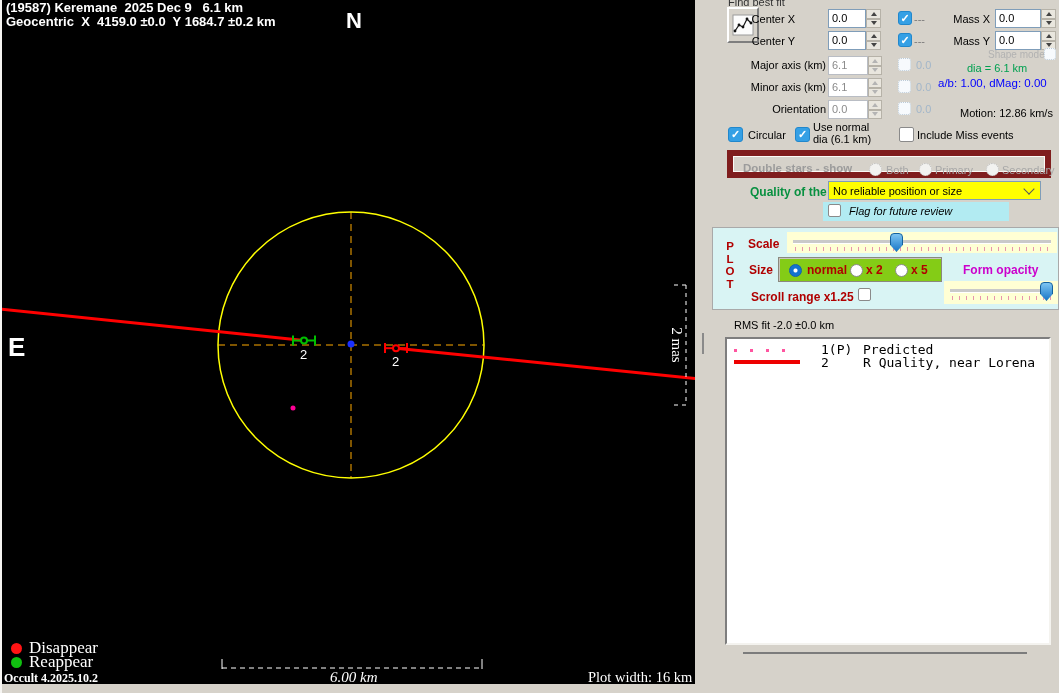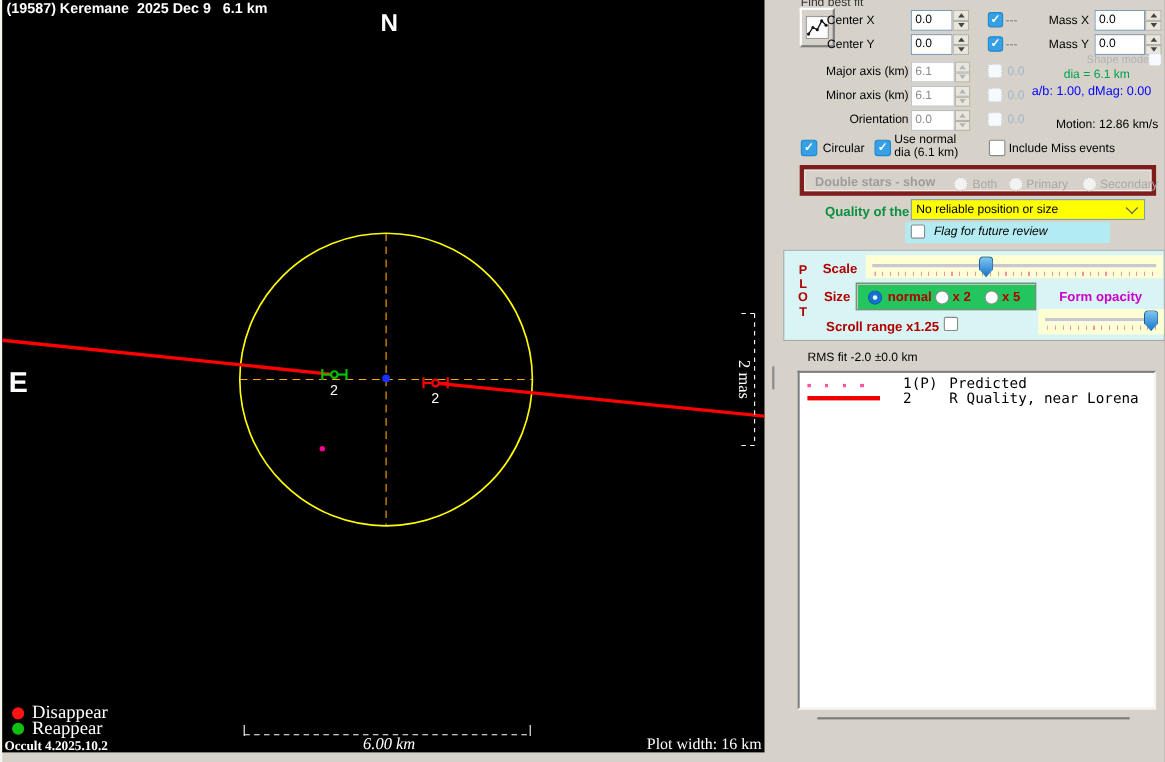--- a/index.html
+++ b/index.html
@@ -31,34 +31,34 @@
   .spin.dis .arr-up{border-bottom-color:#b4b4b4;} .spin.dis .arr-dn{border-top-color:#b4b4b4;}
   .cbx{position:absolute;box-sizing:border-box;width:14px;height:14px;}
   .cbx.on{background:#35a0e5;border:1px solid #2187cc;border-radius:3px;color:#fff;font-size:11px;
       line-height:12px;text-align:center;font-weight:bold;}
   .cbx.off{background:#fff;border:1px solid #8a8a8a;border-radius:2px;}
   .cbx.disb{background:#f7fafd;border:1px dotted #bccbd8;border-radius:3px;}
   .radio{position:absolute;box-sizing:border-box;width:13px;height:13px;border-radius:50%;
       background:#fff;border:1px solid #8a8a8a;}
   .radio.sel{border:1px solid #125fae;background:radial-gradient(circle,#fff 0 1.5px,#1273cf 2.5px);}
   .radio.disb{border:1px dotted #b8b8b8;background:#f2f2f0;}
-  .groupbox{position:absolute;box-sizing:border-box;border:4px solid #7f1d1d;box-shadow:inset 0 0 0 1px #fbfaf6;}
+  .groupbox{position:absolute;box-sizing:border-box;border:6px solid #7f1d1d;box-shadow:inset 0 0 0 1px #fbfaf6;}
   .dd{position:absolute;box-sizing:border-box;background:#ffff00;border:1px solid #7f9db9;display:flex;align-items:center;}
   .dd-text{padding-left:4px;flex:1;font-size:11px;}
   .chev{width:7px;height:7px;border-right:1.6px solid #5a5a5a;border-bottom:1.6px solid #5a5a5a;
       transform:rotate(45deg);margin-right:7px;margin-top:-4px;}
   .cyanpanel{position:absolute;box-sizing:border-box;background:#d9f4f4;border:1px solid #a9a9a9;}
   .redlbl{position:absolute;color:#b00000;font-weight:bold;font-size:12px;white-space:nowrap;}
   .slider{position:absolute;background:#ffffd4;}
   .track{position:absolute;left:6px;right:6px;top:8px;height:3px;background:#c9c9c9;box-shadow:0 1px 0 #fff;}
   .ticks{position:absolute;left:8px;right:6px;top:15px;height:4px;
       background:repeating-linear-gradient(90deg,#e894ac 0 1px,transparent 1px 7px);}
   .thumb{position:absolute;top:1px;width:11px;height:17px;background:linear-gradient(#7ec5f2,#1b78c8);
       border:1px solid #14619f;border-radius:4px 4px 0 0;clip-path:polygon(0 0,100% 0,100% 62%,50% 100%,0 62%);}
-  .sizebox{position:absolute;box-sizing:border-box;background:#22c55e;border:1px solid #8a887e;
+  .sizebox{position:absolute;box-sizing:border-box;background:#84cc16;border:1px solid #8a887e;
       box-shadow:inset 1px 1px 0 #c9c6bd;display:flex;align-items:center;}
   .listbox{position:absolute;box-sizing:border-box;background:#fff;
       border-top:2px solid #7e7e7e;border-left:2px solid #7e7e7e;border-bottom:2px solid #f4f3ef;border-right:2px solid #f4f3ef;}
   .mono{font-family:"DejaVu Sans Mono",monospace;font-size:13px;line-height:13px;}
   .btn3d{position:absolute;box-sizing:border-box;background:#d6d2ca;
       border-top:2px solid #fff;border-left:2px solid #fff;border-bottom:2px solid #7e7e7e;border-right:2px solid #7e7e7e;
       display:flex;align-items:center;justify-content:center;}
   .vletters{position:absolute;color:#b00000;font-weight:bold;font-size:11.5px;line-height:12.5px;text-align:center;width:10px;}
 </style>
 </head>
@@ -105,21 +105,21 @@
     </g>
     <text x="670" y="345" transform="rotate(90 670 345)" text-anchor="middle" fill="#fff" font-size="15" font-family="Liberation Serif, serif">2 mas</text>
 
     <g stroke="#fff" stroke-width="1">
       <line x1="220" y1="668" x2="480" y2="668" stroke-dasharray="5 4"></line>
       <line x1="220" y1="659" x2="220" y2="669"></line>
       <line x1="480" y1="659" x2="480" y2="669"></line>
     </g>
   </svg>
 
-  <div class="plot-title"><span>(19587) Keremane  2025 Dec 9   6.1 km</span><br></div>
+  <div class="plot-title"><span>(19587) Keremane  2025 Dec 9   6.1 km</span><br><span>Geocentric  X  4159.0 ±0.0  Y 1684.7 ±0.2 km</span></div>
   <div class="dir-label" style="left:344px;top:8px;font-size:22px;">N</div>
   <div class="dir-label" style="left:6px;top:332px;font-size:26px;">E</div>
 
   <div class="legend-row" style="left:9px;top:641px;">
     <span class="legend-dot" style="background:#ff1414;"></span>
     <span>Disappear</span>
   </div>
   <div class="legend-row" style="left:9px;top:655px;">
     <span class="legend-dot" style="background:#10c010;"></span>
     <span>Reappear</span>

